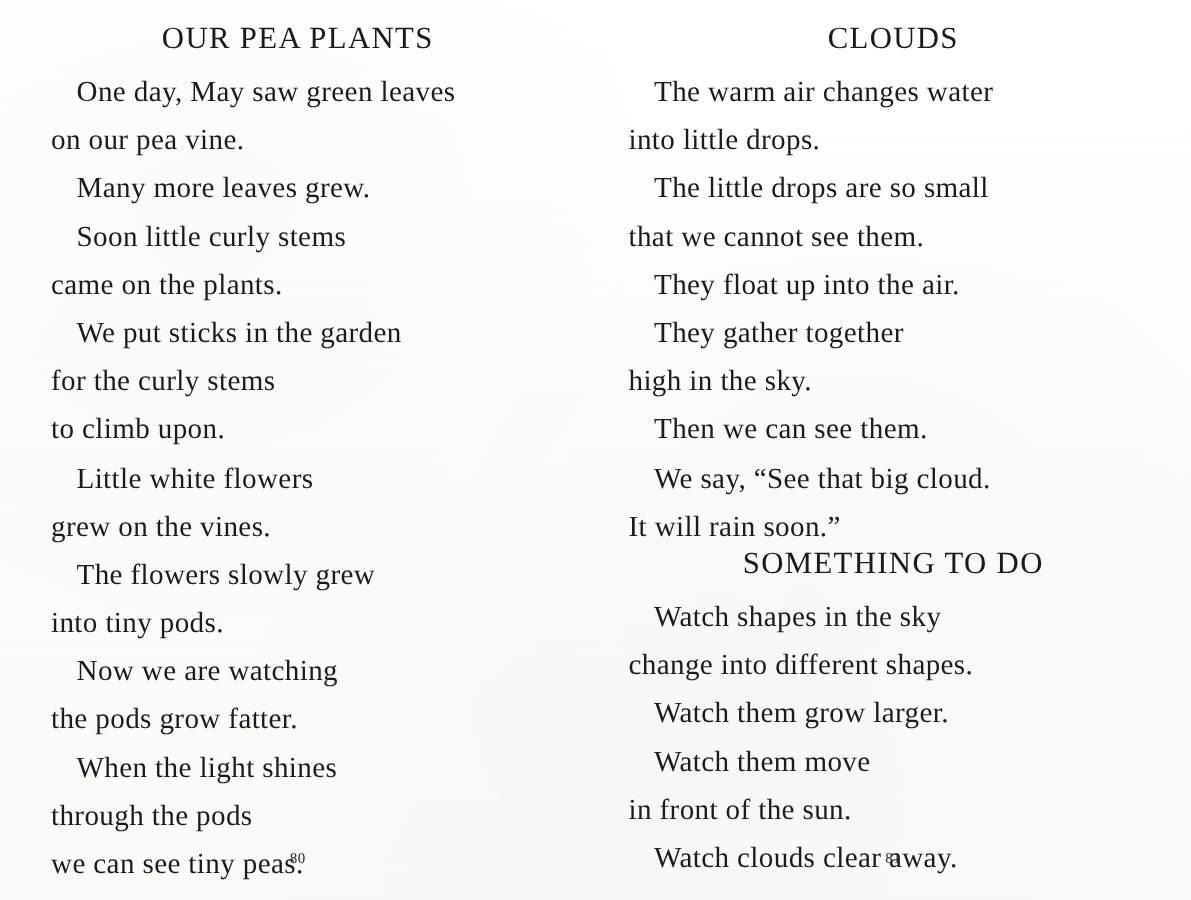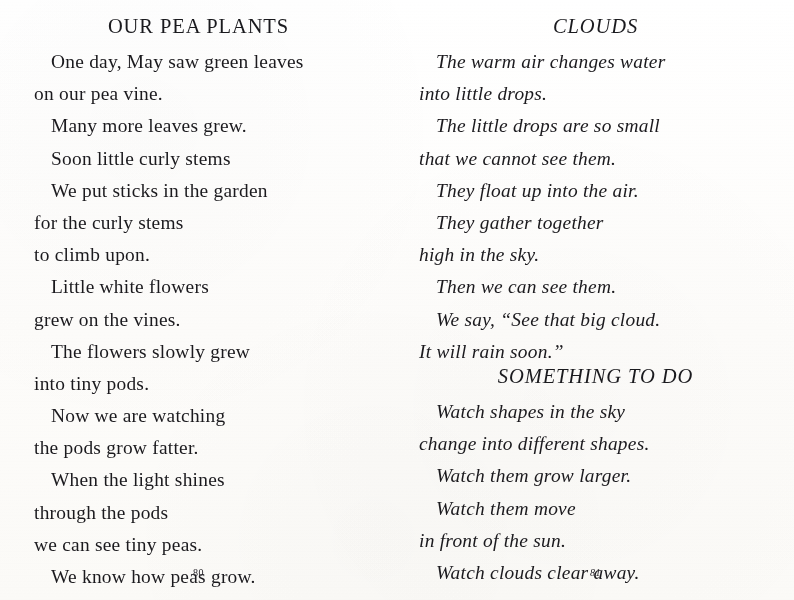--- a/index.html
+++ b/index.html
@@ -37,21 +37,21 @@
     z-index: 0;
   }
 
   .column {
     position: absolute;
     top: 0;
     height: 600px;
     z-index: 1;
   }
   .column-left  { left: 0px;   width: 397px; }
-  .column-right { left: 397px; width: 397px; font-style: italic; }
+  .column-right { left: 397px; width: 397px; }
 
   .col-inner {
     position: relative;
     height: 100%;
   }
 
   .heading {
     position: absolute;
     width: 100%;
     text-align: center;
@@ -108,20 +108,21 @@
   <div class="column column-left">
     <div class="col-inner">
 
       <div class="heading" style="top: 16px;">OUR PEA PLANTS</div>
 
       <div class="lines col-left-body" style="top: 46px;">
           <div class="line indent">One day, May saw green leaves</div>
           <div class="line">on our pea vine.</div>
           <div class="line indent">Many more leaves grew.</div>
           <div class="line indent">Soon little curly stems</div>
+          <div class="line">came on the plants.</div>
           <div class="line indent">We put sticks in the garden</div>
           <div class="line">for the curly stems</div>
           <div class="line">to climb upon.</div>
           <div class="line indent">Little white flowers</div>
           <div class="line">grew on the vines.</div>
           <div class="line indent">The flowers slowly grew</div>
           <div class="line">into tiny pods.</div>
           <div class="line indent">Now we are watching</div>
           <div class="line">the pods grow fatter.</div>
           <div class="line indent">When the light shines</div>

